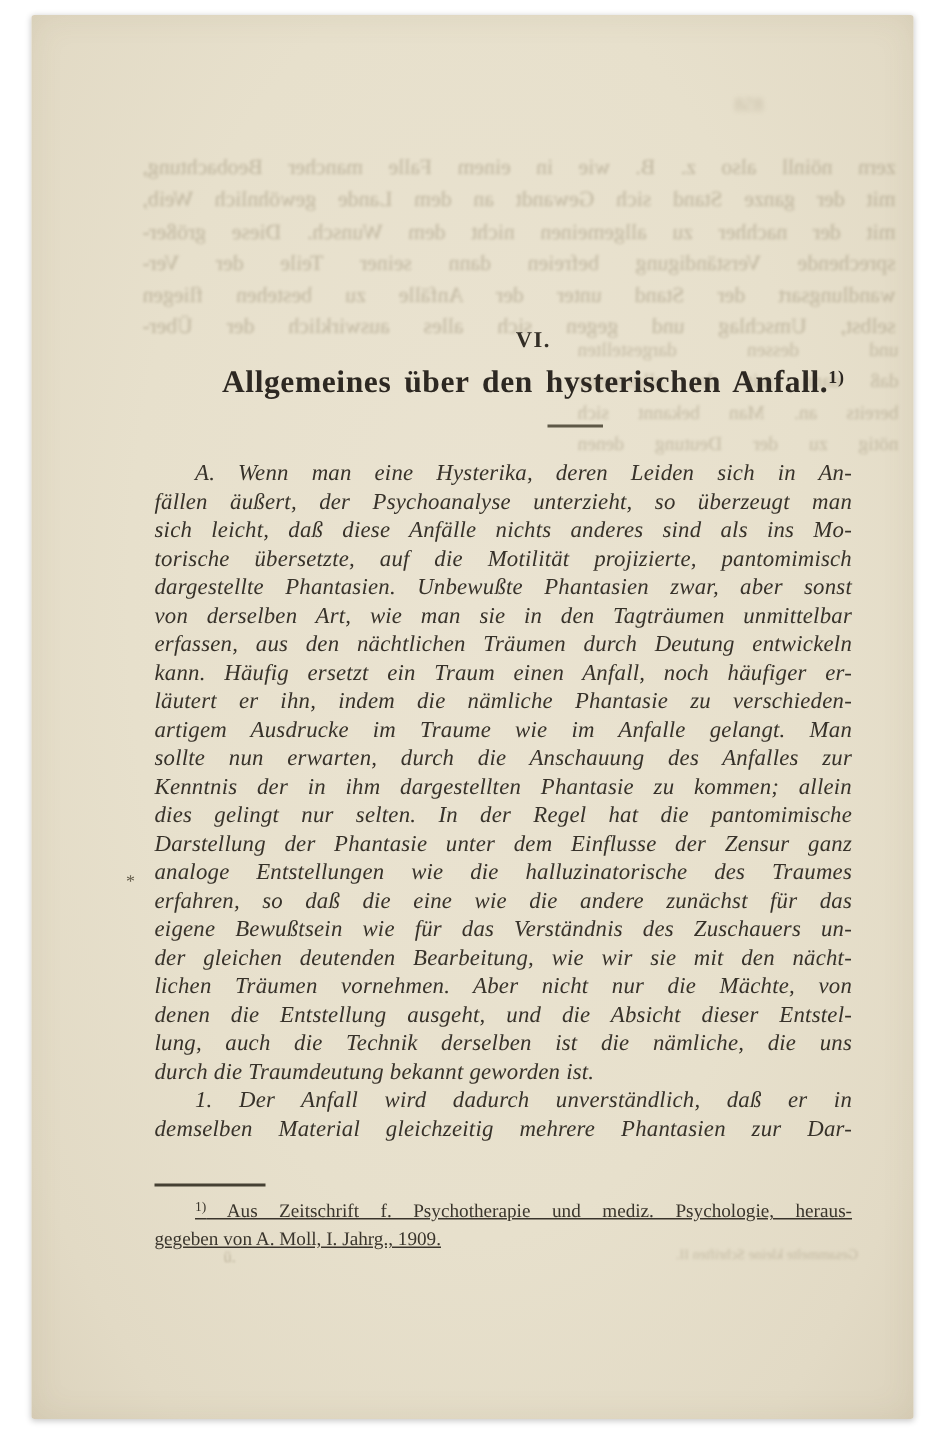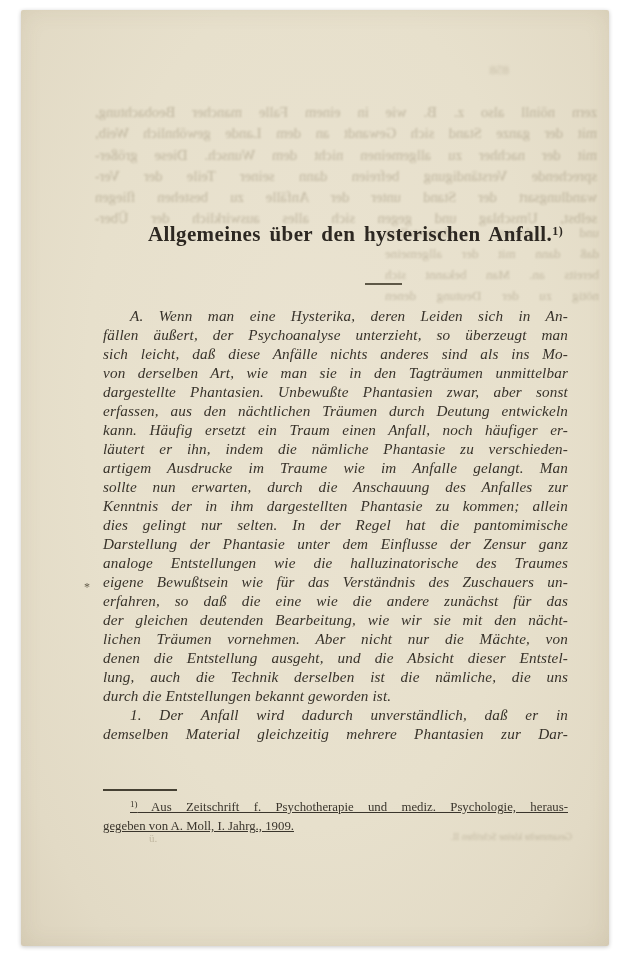--- a/index.html
+++ b/index.html
@@ -66,47 +66,49 @@
       <div>daß dann mit der allgemeine</div>
       <div>bereits an. Man bekannt sich</div>
       <div>nötig zu der Deutung denen</div>
     </div>
 
   <div class="ghost ghost-bottom">Gesammelte kleine Schriften II.</div>
 
   <div class="ghost ghost-corner">ü.</div>
 
   <div class="content heading-block" style="position:absolute;">
+    <div class="chapter-num">VI.</div>
     <div class="chapter-title"><span>Allgemeines über den hysterischen Anfall.</span><sup>1)</sup></div>
   </div>
 
   <div class="content title-rule" style="position:absolute;"></div>
 
   <div class="content body-block" style="position:absolute;">
       <div class="ind">A. Wenn man eine Hysterika, deren Leiden sich in An-</div>
       <div>fällen äußert, der Psychoanalyse unterzieht, so überzeugt man</div>
       <div>sich leicht, daß diese Anfälle nichts anderes sind als ins Mo-</div>
+      <div>torische übersetzte, auf die Motilität projizierte, pantomimisch</div>
+      <div>dargestellte Phantasien. Unbewußte Phantasien zwar, aber sonst</div>
       <div>von derselben Art, wie man sie in den Tagträumen unmittelbar</div>
-      <div>dargestellte Phantasien. Unbewußte Phantasien zwar, aber sonst</div>
       <div>erfassen, aus den nächtlichen Träumen durch Deutung entwickeln</div>
       <div>kann. Häufig ersetzt ein Traum einen Anfall, noch häufiger er-</div>
       <div>läutert er ihn, indem die nämliche Phantasie zu verschieden-</div>
       <div>artigem Ausdrucke im Traume wie im Anfalle gelangt. Man</div>
       <div>sollte nun erwarten, durch die Anschauung des Anfalles zur</div>
       <div>Kenntnis der in ihm dargestellten Phantasie zu kommen; allein</div>
       <div>dies gelingt nur selten. In der Regel hat die pantomimische</div>
       <div>Darstellung der Phantasie unter dem Einflusse der Zensur ganz</div>
       <div>analoge Entstellungen wie die halluzinatorische des Traumes</div>
+      <div>erfahren, so daß die eine wie die andere zunächst für das</div>
       <div>eigene Bewußtsein wie für das Verständnis des Zuschauers un-</div>
-      <div>erfahren, so daß die eine wie die andere zunächst für das</div>
       <div>der gleichen deutenden Bearbeitung, wie wir sie mit den nächt-</div>
       <div>lichen Träumen vornehmen. Aber nicht nur die Mächte, von</div>
       <div>denen die Entstellung ausgeht, und die Absicht dieser Entstel-</div>
       <div>lung, auch die Technik derselben ist die nämliche, die uns</div>
-      <div class="last">durch die Entstellungen bekannt geworden ist.</div>
+      <div class="last">durch die Traumdeutung bekannt geworden ist.</div>
       <div class="ind">1. Der Anfall wird dadurch unverständlich, daß er in</div>
       <div>demselben Material gleichzeitig mehrere Phantasien zur Dar-</div>
     </div>
 
   <div class="content margin-star" style="position:absolute;">*</div>
 
   <div class="content fn-rule" style="position:absolute;"></div>
 
   <div class="content footnote-block" style="position:absolute;text-decoration:underline;">
     <div class="fn-first"><sup>1)</sup><span> Aus Zeitschrift f. Psychotherapie und mediz. Psychologie, heraus-</span></div>

